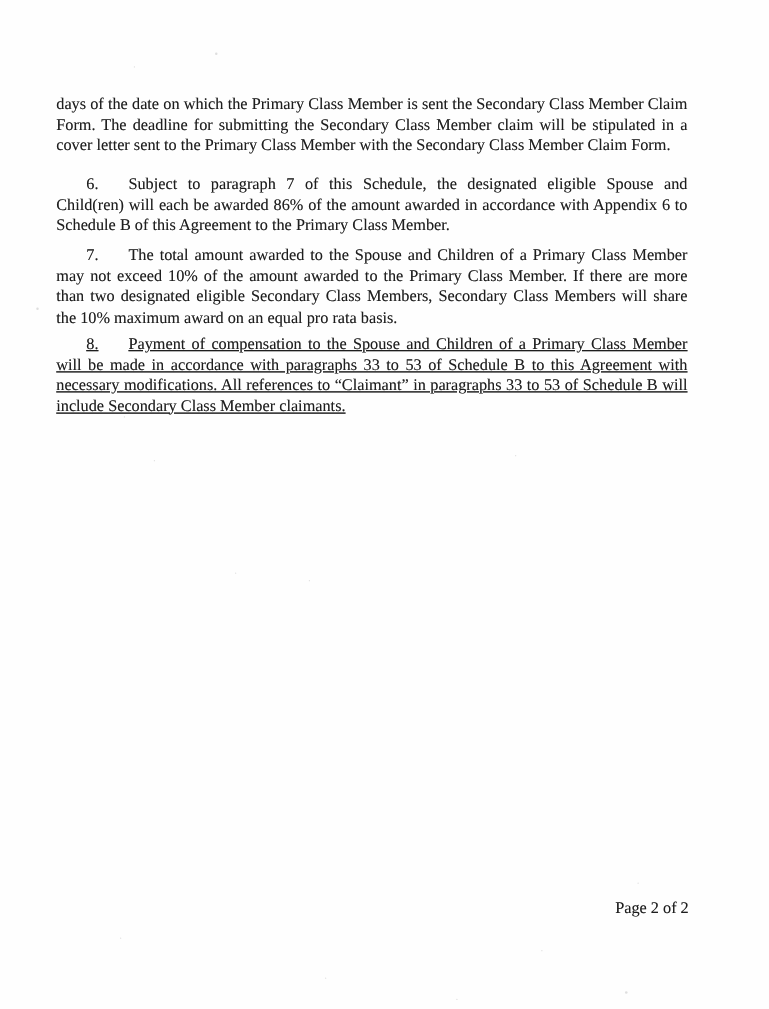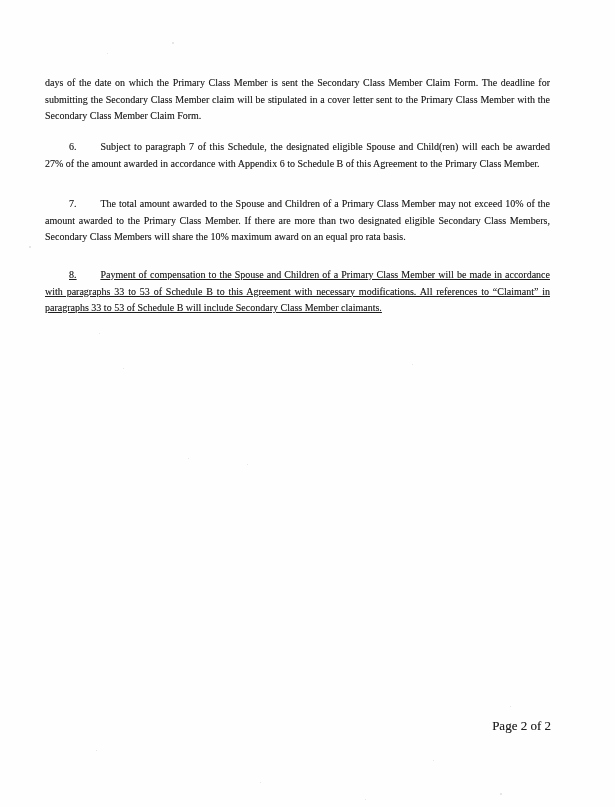--- a/index.html
+++ b/index.html
@@ -14,21 +14,21 @@
     background: #fefefe;
     overflow: hidden;
     color: #1e1e1e;
     font-family: "Liberation Serif", "DejaVu Serif", serif;
   }
   .para {
     position: absolute;
     left: 45px;
     width: 505px;
     margin: 0;
-    font-size: 10px;
+    font-size: 13px;
     line-height: 16.5px;
     text-align: justify;
     text-shadow: 0 0 0.4px rgba(25,25,25,0.45);
   }
   .para-continuation { top: 75px; }
   .para-6 { top: 139px; }
   .para-7 { top: 196px; }
   .para-8 { top: 267px; text-decoration: underline; }
   .pnum {
     padding-left: 24px;
@@ -52,21 +52,21 @@
     opacity: 0.8;
   }
 </style>
 </head>
 <body>
 
 <div class="page">
 
   <p class="para para-continuation">days of the date on which the Primary Class Member is sent the Secondary Class Member Claim Form. The deadline for submitting the Secondary Class Member claim will be stipulated in a cover letter sent to the Primary Class Member with the Secondary Class Member Claim Form.</p>
 
-  <p class="para para-6"><span class="pnum">6.</span><span class="ptab"></span><span>Subject to paragraph 7 of this Schedule, the designated eligible Spouse and Child(ren) will each be awarded 27% of the amount awarded in accordance with Appendix 6 to Schedule B of this Agreement to the Primary Class Member.</span></p>
+  <p class="para para-6"><span class="pnum">6.</span><span class="ptab"></span><span>Subject to paragraph 7 of this Schedule, the designated eligible Spouse and Child(ren) will each be awarded 86% of the amount awarded in accordance with Appendix 6 to Schedule B of this Agreement to the Primary Class Member.</span></p>
 
   <p class="para para-7"><span class="pnum">7.</span><span class="ptab"></span><span>The total amount awarded to the Spouse and Children of a Primary Class Member may not exceed 10% of the amount awarded to the Primary Class Member. If there are more than two designated eligible Secondary Class Members, Secondary Class Members will share the 10% maximum award on an equal pro rata basis.</span></p>
 
   <p class="para para-8"><span class="pnum">8.</span><span class="ptab"></span><span>Payment of compensation to the Spouse and Children of a Primary Class Member will be made in accordance with paragraphs 33 to 53 of Schedule B to this Agreement with necessary modifications. All references to “Claimant” in paragraphs 33 to 53 of Schedule B will include Secondary Class Member claimants.</span></p>
 
   <div class="footer">Page 2 of 2</div>
 
   <div class="speck" style="left:172px; top:42px; width:2px; height:2px;"></div>
   <div class="speck" style="left:107px; top:53px; width:1px; height:1px;"></div>
   <div class="speck" style="left:29px; top:246px; width:2px; height:2px;"></div>

